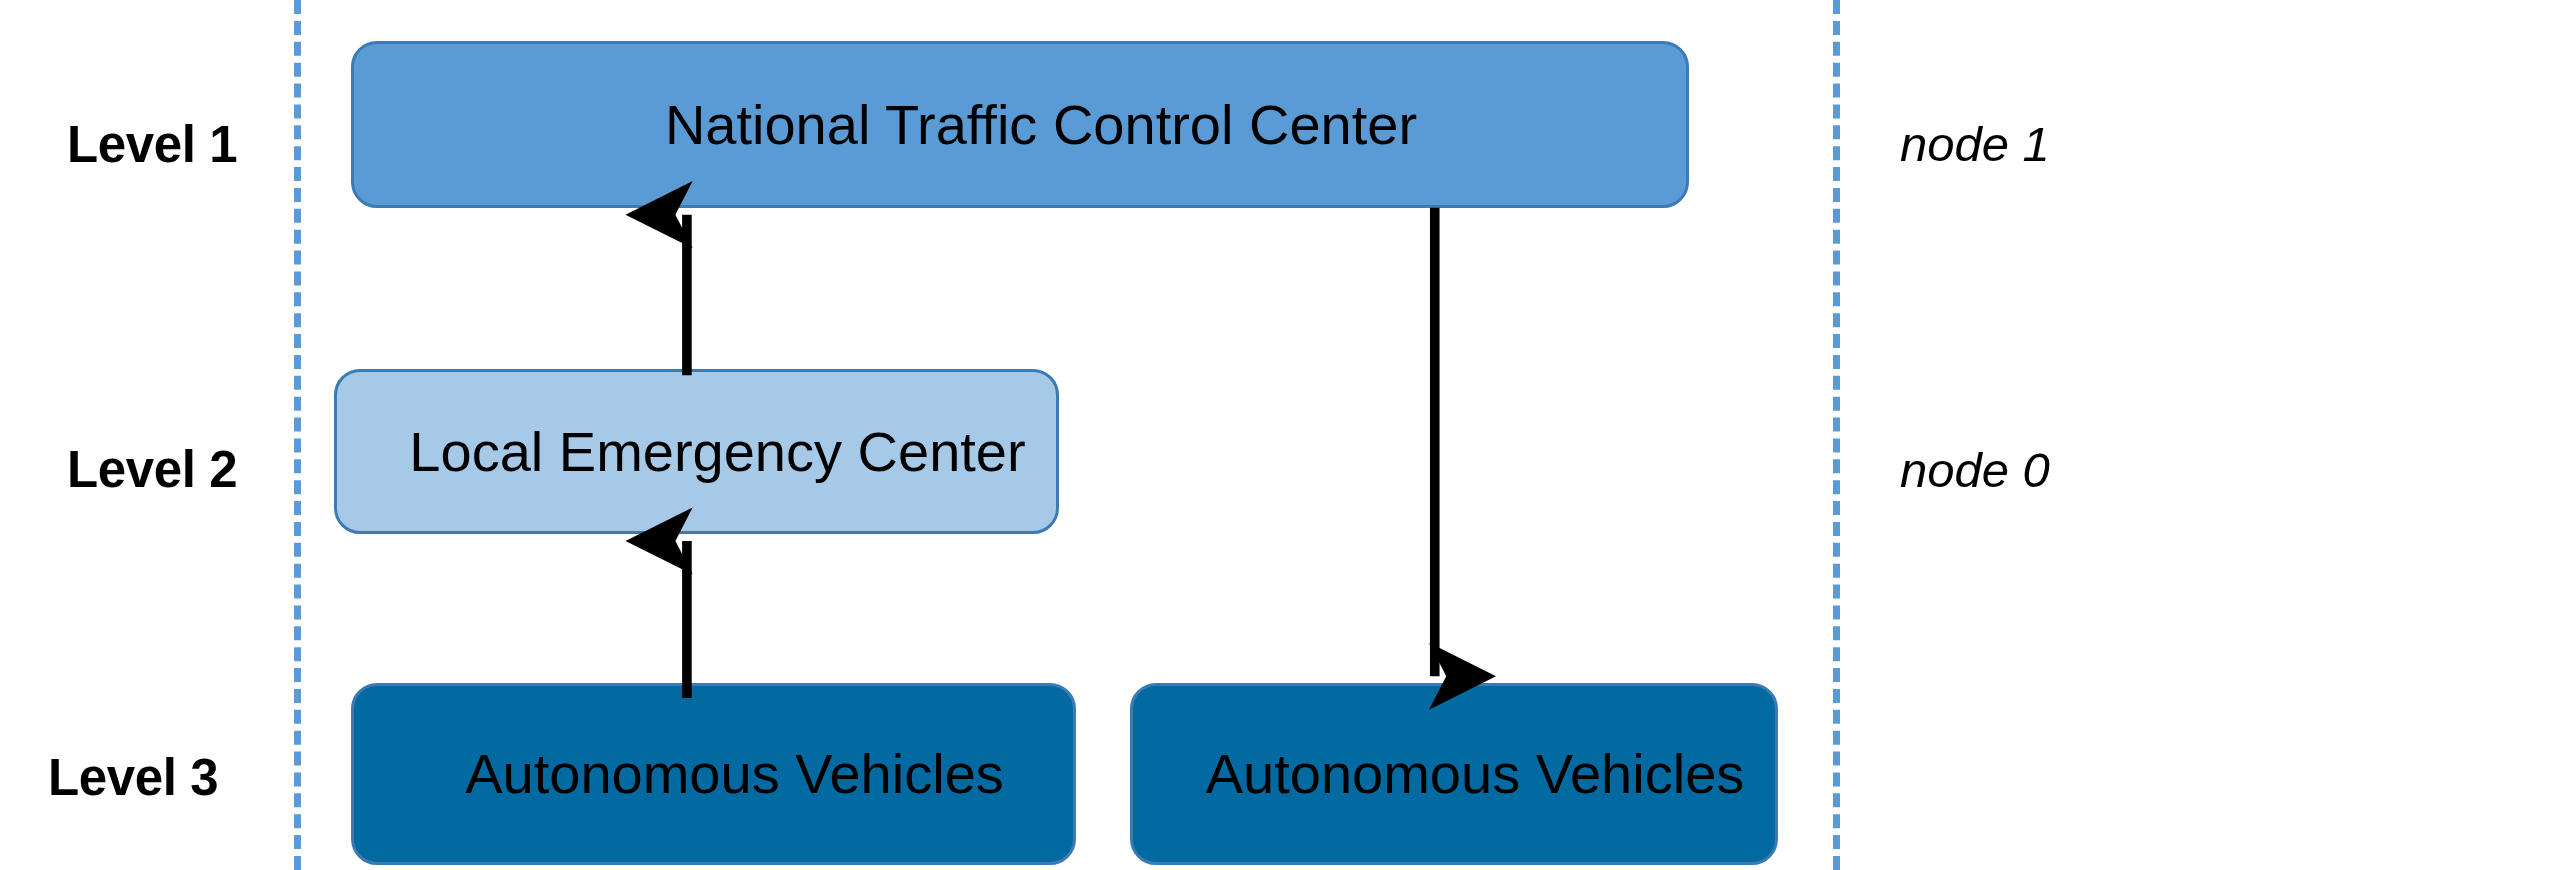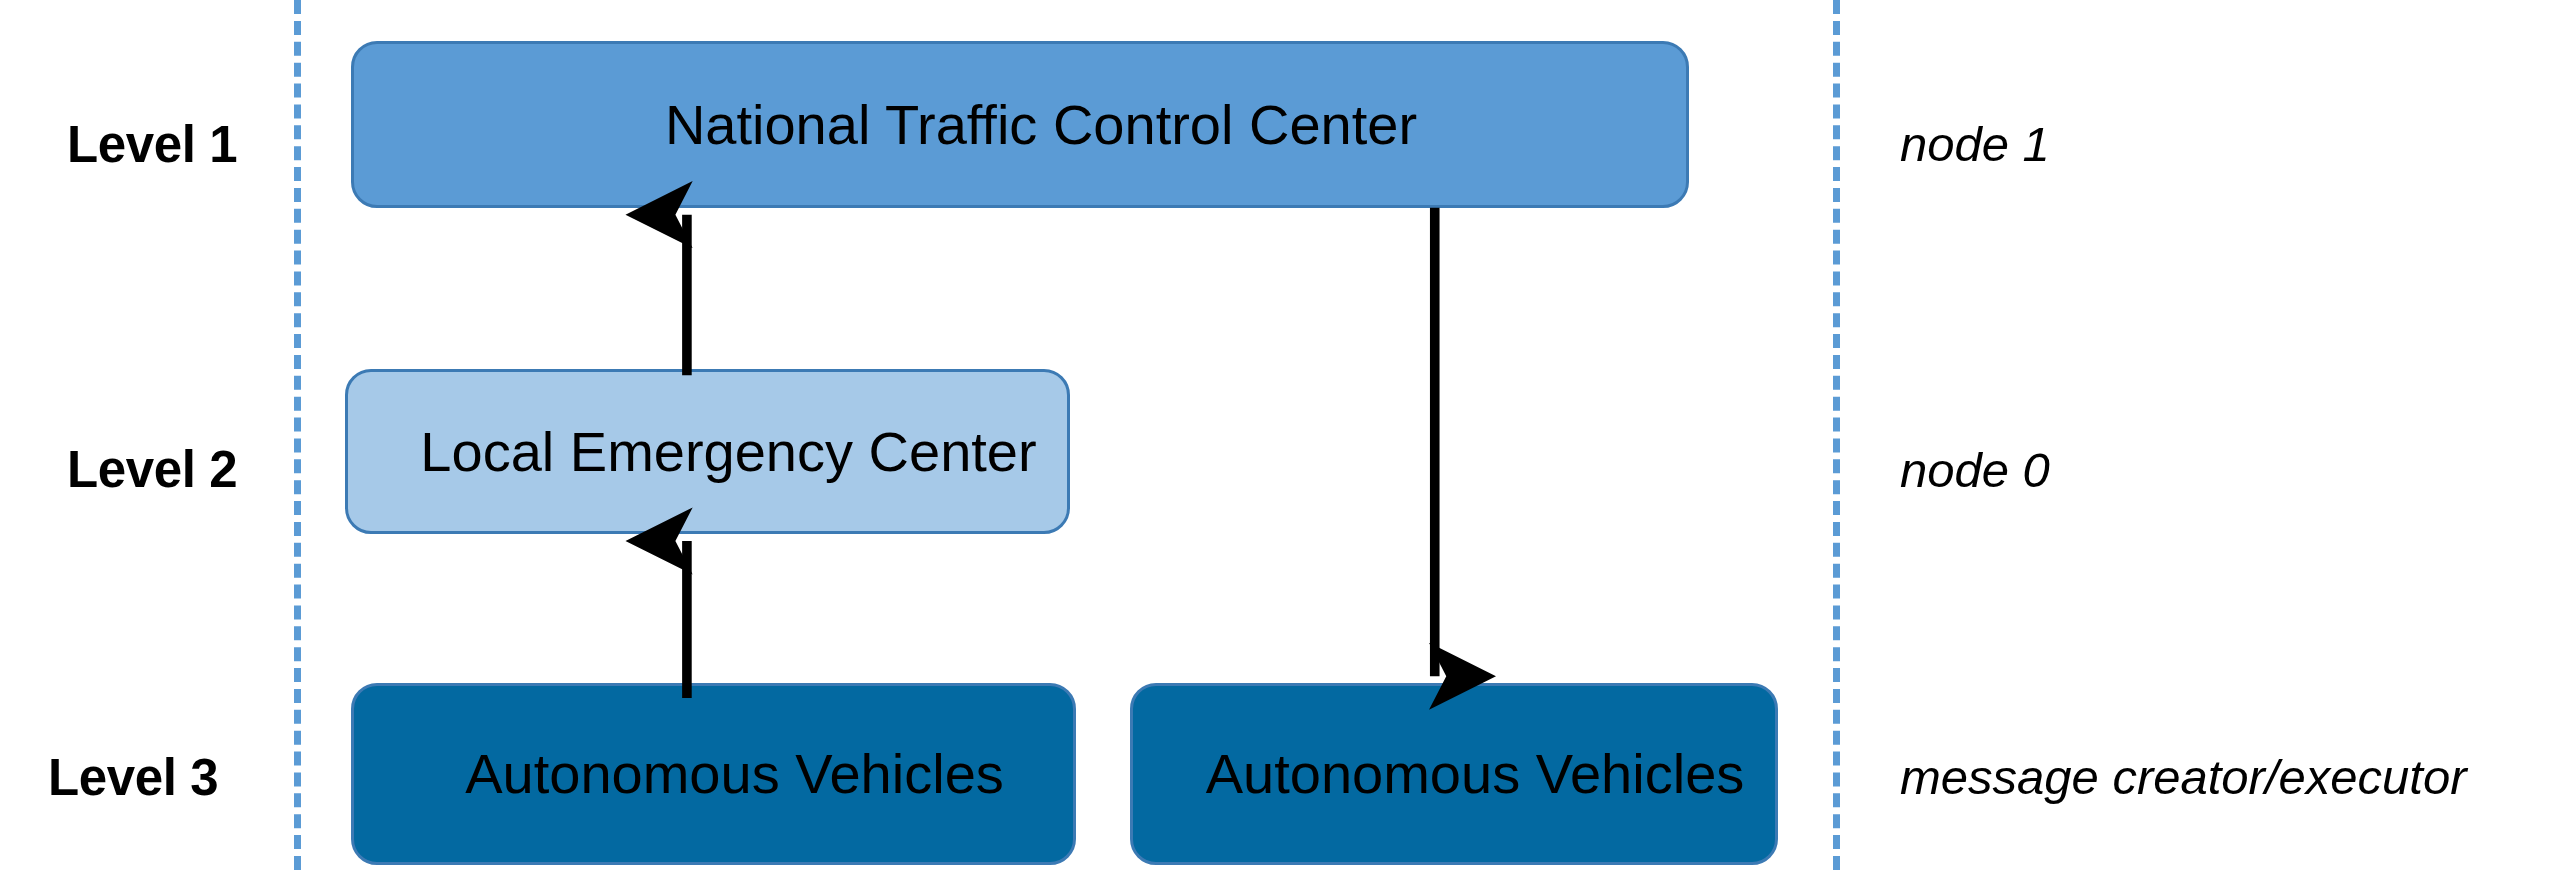--- a/index.html
+++ b/index.html
@@ -76,21 +76,21 @@
     font-weight: normal;
     line-height: 1.1;
     white-space: nowrap;
     padding-left: 42px;
   }
   .fill-dark   { background: #5B9BD5; }
   .fill-mid    { background: #A6C9E8; }
   .fill-light  { background: #0369a1; }
 
   #box-ntcc { left: 319px;  top: 41px;  width: 1338px; height: 167px; }
-  #box-lec  { left: 313px;  top: 369px; width: 725px;  height: 165px; }
+  #box-lec  { left: 302px;  top: 369px; width: 725px;  height: 165px; }
   #box-av1  { left: 319px;  top: 683px; width: 725px;  height: 182px; }
   #box-av2  { left: 1098px; top: 683px; width: 648px;  height: 182px; }
 
   
   .arrow-layer {
     position: absolute;
     left: 0;
     top: 0;
     width: 2576px;
     height: 870px;
@@ -104,21 +104,20 @@
 
   <div class="rail" id="rail-left"></div>
   <div class="rail" id="rail-right"></div>
 
   <div class="level-label" style="top:144px;">Level 1</div>
   <div class="level-label" style="top:469px;">Level 2</div>
   <div class="level-label" style="top:777px;padding-left:16px;">Level 3</div>
 
   <div class="annotation" style="top:144px;">node 1</div>
   <div class="annotation" style="top:470px;">node 0</div>
-  <div class="annotation" style="top:777px;">message creator/executor</div>
 
   <div class="node-box fill-dark" id="box-ntcc">National Traffic Control Center</div>
 
   <div class="node-box fill-mid" id="box-lec">Local Emergency Center</div>
 
   <div class="node-box fill-light" id="box-av1">Autonomous Vehicles</div>
 
   <div class="node-box fill-light" id="box-av2">Autonomous Vehicles</div>
 
   <svg class="arrow-layer" viewBox="0 0 2951 997" width="2576" height="870">

